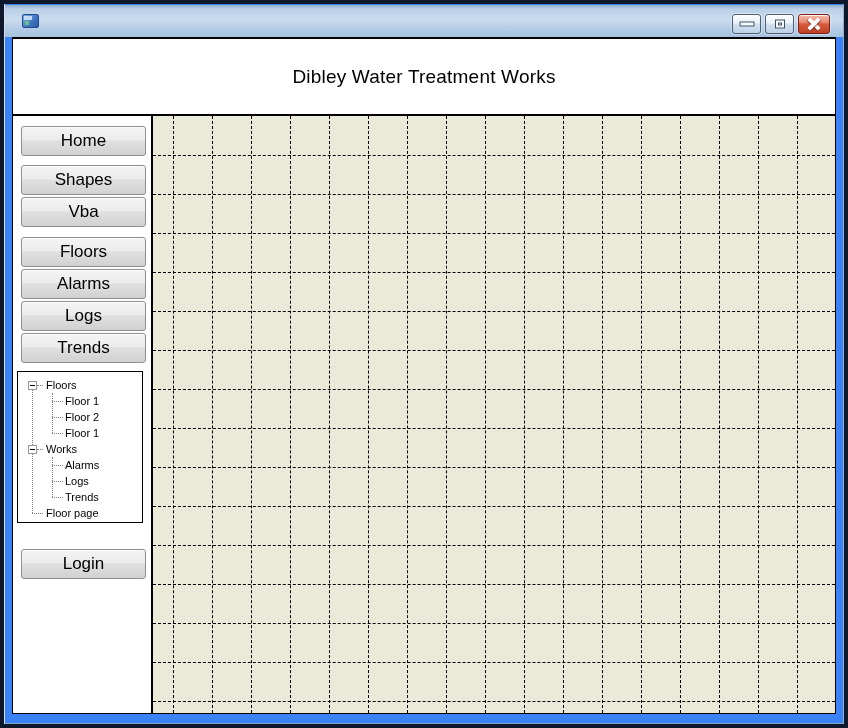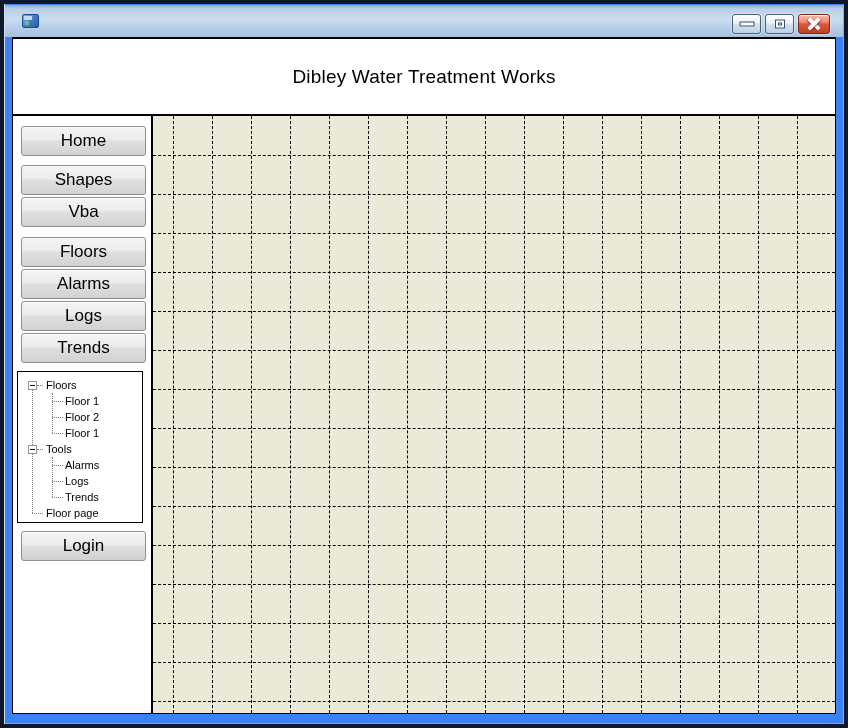--- a/index.html
+++ b/index.html
@@ -57,21 +57,21 @@
         box-sizing:border-box;font-size:11px;overflow:hidden;}
   .tree-label{position:absolute;height:14px;line-height:14px;white-space:nowrap;color:#000;padding:0 2px;}
   .tree-vline{position:absolute;width:0;border-left:1px dotted #7f7f7f;}
   .tree-hline{position:absolute;height:0;border-top:1px dotted #7f7f7f;}
   .tree-expander{position:absolute;width:9px;height:9px;border:1px solid #969696;background:#fff;box-sizing:border-box;}
   .tree-expander .minus{position:absolute;left:1px;top:3px;width:5px;height:1px;background:#000;}
 
   
   .cred{display:block;width:126px;height:28px;margin:13px 0 0 4px;border:1px solid #000;box-sizing:border-box;
         text-align:center;font-family:"Liberation Sans",sans-serif;font-size:11px;color:#000;padding:0;outline:none;}
-  .btn-group.g-auth{margin-top:8px;}
+  .btn-group.g-auth{margin-top:26px;}
 
   
   .canvas{flex:1;position:relative;background:#ebe9d8;overflow:hidden;}
   .gridline-v{position:absolute;top:0;bottom:0;width:0;border-left:1px dashed #000;}
   .gridline-h{position:absolute;left:0;right:0;height:0;border-top:1px dashed #000;}
 </style>
 </head>
 <body>
 
 <div class="frame">
@@ -129,21 +129,21 @@
             <div class="tree-label" style="left: 45px; top: 22px;">Floor 1</div>
             <div class="tree-hline" style="left: 34px; width: 11px; top: 45px;"></div>
             <div class="tree-label" style="left: 45px; top: 38px;">Floor 2</div>
             <div class="tree-hline" style="left: 34px; width: 11px; top: 61px;"></div>
             <div class="tree-label" style="left: 45px; top: 54px;">Floor 1</div>
             <div class="tree-vline" style="left: 34px; top: 85px; height: 40px;"></div>
             <div class="tree-hline" style="left: 19px; width: 6px; top: 77px;"></div>
             <div class="tree-expander" style="left: 10px; top: 73px;">
               <div class="minus"></div>
             </div>
-            <div class="tree-label" style="left: 26px; top: 70px;">Tools</div>
+            <div class="tree-label" style="left: 26px; top: 70px;">Works</div>
             <div class="tree-hline" style="left: 34px; width: 11px; top: 93px;"></div>
             <div class="tree-label" style="left: 45px; top: 86px;">Alarms</div>
             <div class="tree-hline" style="left: 34px; width: 11px; top: 109px;"></div>
             <div class="tree-label" style="left: 45px; top: 102px;">Logs</div>
             <div class="tree-hline" style="left: 34px; width: 11px; top: 125px;"></div>
             <div class="tree-label" style="left: 45px; top: 118px;">Trends</div>
             <div class="tree-hline" style="left: 14px; width: 11px; top: 141px;"></div>
             <div class="tree-label" style="left: 26px; top: 134px;">Floor page</div>
           </div>
 

